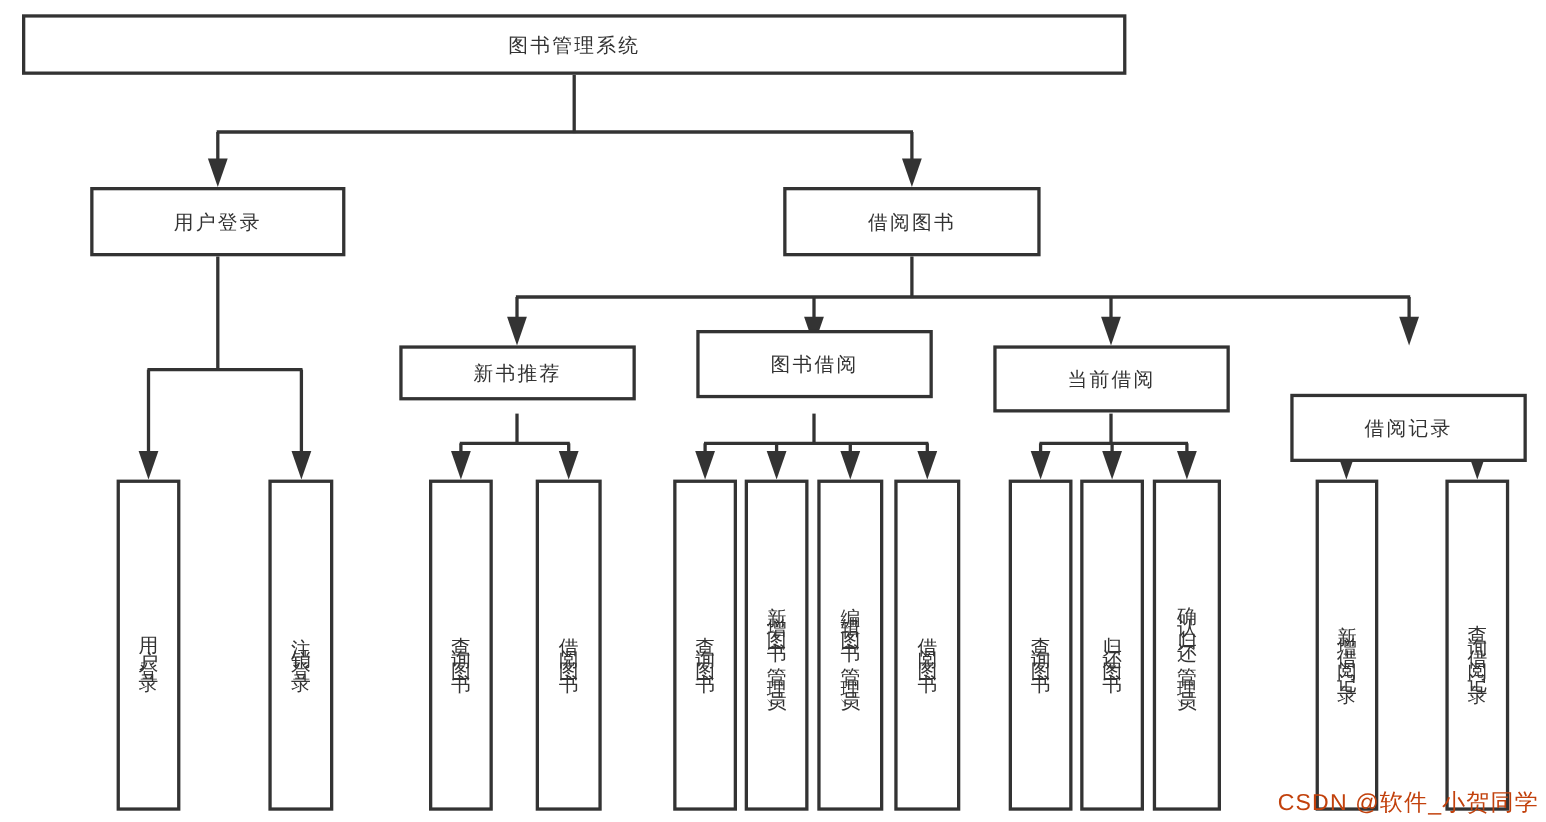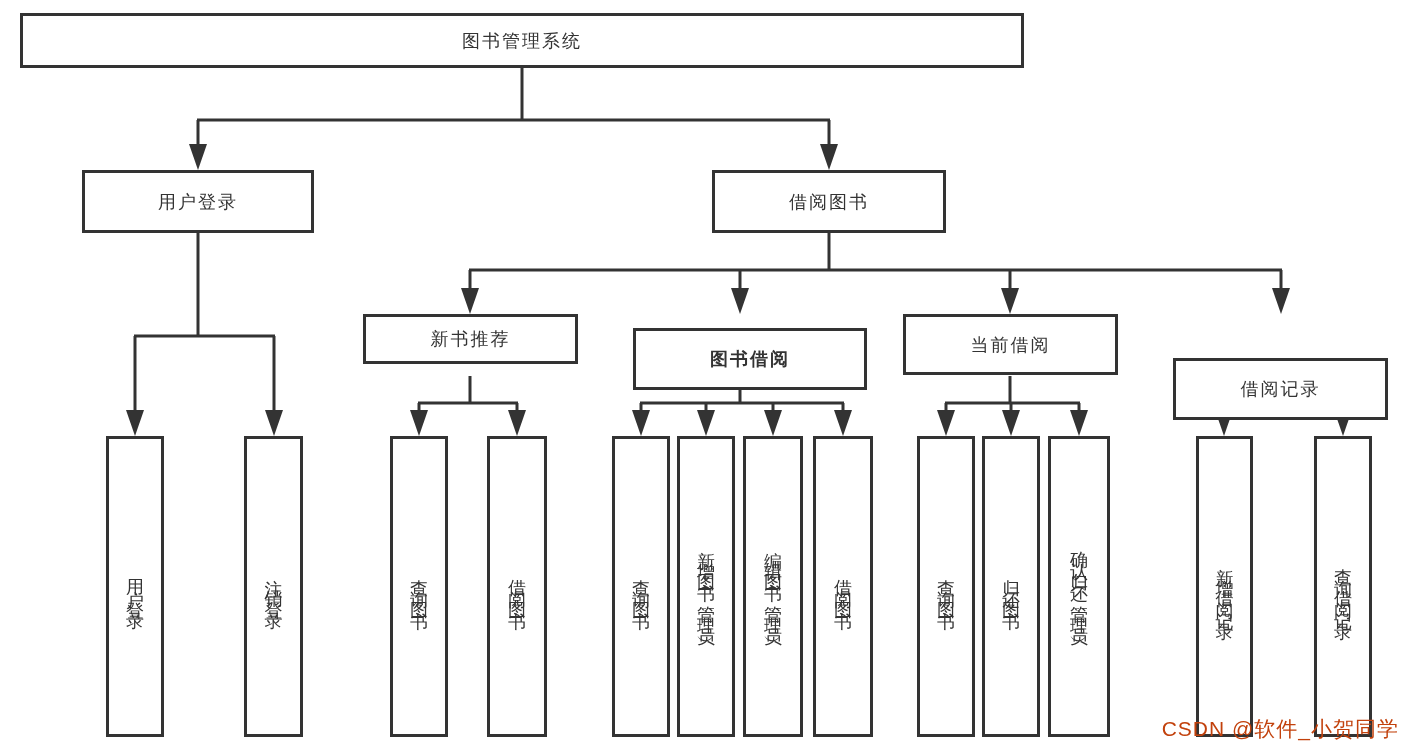--- a/index.html
+++ b/index.html
@@ -125,21 +125,21 @@
   <div class="node h" style="left:82px; top:170px; width:232px; height:63px;">
     <span>用户登录</span>
   </div>
   <div class="node h" style="left:712px; top:170px; width:234px; height:63px;">
     <span>借阅图书</span>
   </div>
 
   <div class="node h" style="left:363px; top:314px; width:215px; height:50px;">
     <span>新书推荐</span>
   </div>
-  <div class="node h" style="left:633px; top:328px; width:234px; height:62px;font-weight:bold;">
+  <div class="node h" style="left:633px; top:300px; width:215px; height:62px;">
     <span>图书借阅</span>
   </div>
   <div class="node h" style="left:903px; top:314px; width:215px; height:61px;">
     <span>当前借阅</span>
   </div>
   <div class="node h" style="left:1173px; top:314px; width:215px; height:62px;margin-top:44px;">
     <span>借阅记录</span>
   </div>
 
   <div class="node leaf" style="left:106px; top:436px; width:58px; height:301px;">

